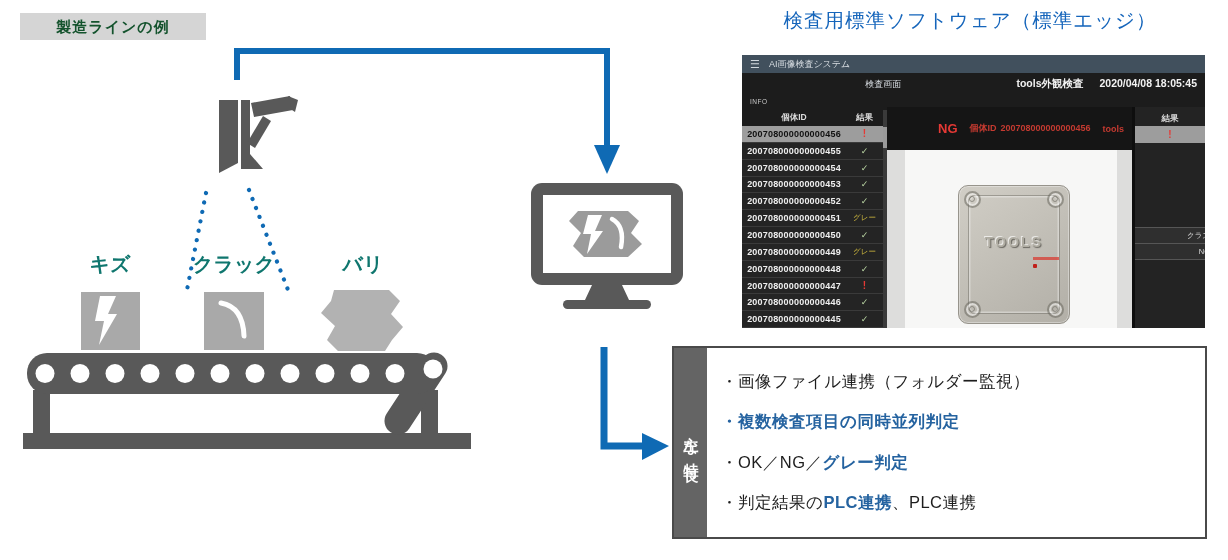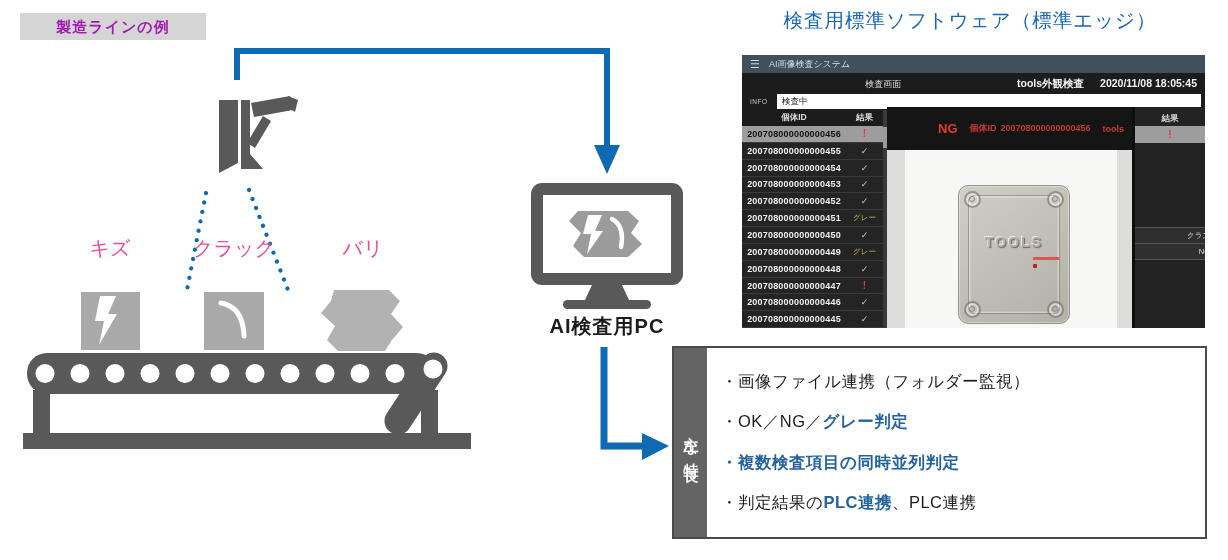--- a/index.html
+++ b/index.html
@@ -2,22 +2,22 @@
 <html><head>
 <meta charset="utf-8">
 <style>
   html,body{margin:0;padding:0;background:#fff;}
   body{font-family:"Liberation Sans","DejaVu Sans",sans-serif;}
   #stage{position:relative;width:1228px;height:560px;background:#fff;overflow:hidden;}
   #stage svg.layer{position:absolute;left:0;top:0;}
 
   
   .example-label{position:absolute;left:20px;top:13px;width:186px;height:27px;background:#d5d5d5;
-    color:#a21caf;font-size:15px;font-weight:bold;text-align:center;line-height:27px;letter-spacing:1px;}
-  .defect-label{position:absolute;top:235px;font-size:20px;font-weight:400;color:#ec4899;text-align:center;}
+    color:#14532d;font-size:15px;font-weight:bold;text-align:center;line-height:27px;letter-spacing:1px;}
+  .defect-label{position:absolute;top:251px;font-size:20px;font-weight:700;color:#0f766e;text-align:center;}
   #dl0{left:74px;width:72px;} #dl1{left:186px;width:96px;} #dl2{left:328px;width:70px;text-align:center;}
   .line-label{position:absolute;left:140px;top:452px;width:150px;text-align:center;
     font-size:20px;font-weight:600;color:#1c1c1c;letter-spacing:1px;}
   .pc-label{position:absolute;left:526px;top:313px;width:162px;text-align:center;
     font-size:20px;font-weight:600;color:#1c1c1c;letter-spacing:1px;}
   .soft-title{position:absolute;left:730px;top:7px;width:480px;text-align:center;
     font-size:19.5px;font-weight:normal;color:#1565bb;letter-spacing:1px;}
 
   
   .software{position:absolute;left:742px;top:55px;width:463px;height:273px;background:#1c1c1c;overflow:hidden;}
@@ -165,37 +165,35 @@
     <g>
       <path d="M604,347 L604,446 L644,446" stroke="#0f6ab4" stroke-width="7" fill="none"></path>
       <polygon points="642,433 642,460 669,446" fill="#0f6ab4"></polygon>
     </g>
   </svg>
 
   <div class="example-label">製造ラインの例</div>
   <div class="defect-label" id="dl0">キズ</div>
   <div class="defect-label" id="dl1">クラック</div>
   <div class="defect-label" id="dl2">バリ</div>
-  <div class="pc-label">AI検査用PC</div>
 
   <div class="soft-title">検査用標準ソフトウェア（標準エッジ）</div>
 
   <div class="software">
     <div class="sw-titlebar">
       <span class="sw-menu">☰</span>
       <span class="sw-app">AI画像検査システム</span>
       <span class="sw-screen">検査画面</span>
     </div>
     <div class="sw-header">
       <span>tools外観検査</span>
-      <span>2020/11/08 18:05:45</span>
+      <span>2020/04/08 18:05:45</span>
     </div>
     <div class="sw-info">
       <span class="sw-info-label">INFO</span>
-      <div class="sw-info-input">検査中</div>
     </div>
     <div class="sw-table">
       <div class="sw-thead">
         <span class="c-id">個体ID</span>
         <span class="c-res">結果</span>
       </div>
       <div class="sw-rows">
           <div class="sw-row selected">
             <span class="cell-id">200708000000000456</span>
             <span class="cell-res res-ng">!</span>
@@ -278,19 +276,19 @@
       <div class="rp-row"><span>NG</span></div>
     </div>
   </div>
 
   <div class="features">
     <div class="feat-sidebar">
       <span>主な特長</span>
     </div>
     <div class="feat-list">
         <div class="feat-item"><span>・画像ファイル連携（フォルダー監視）</span></div>
+        <div class="feat-item"><span class="hl">・</span><span class="hl">複数検査項目の同時並列判定</span></div>
         <div class="feat-item"><span>・OK／NG／</span><span class="hl">グレー判定</span></div>
-        <div class="feat-item"><span class="hl">・</span><span class="hl">複数検査項目の同時並列判定</span></div>
         <div class="feat-item"><span>・判定結果の</span><span class="hl">PLC連携</span><span>、PLC連携</span></div>
       </div>
   </div>
 
 </div>
 
 </body></html>

